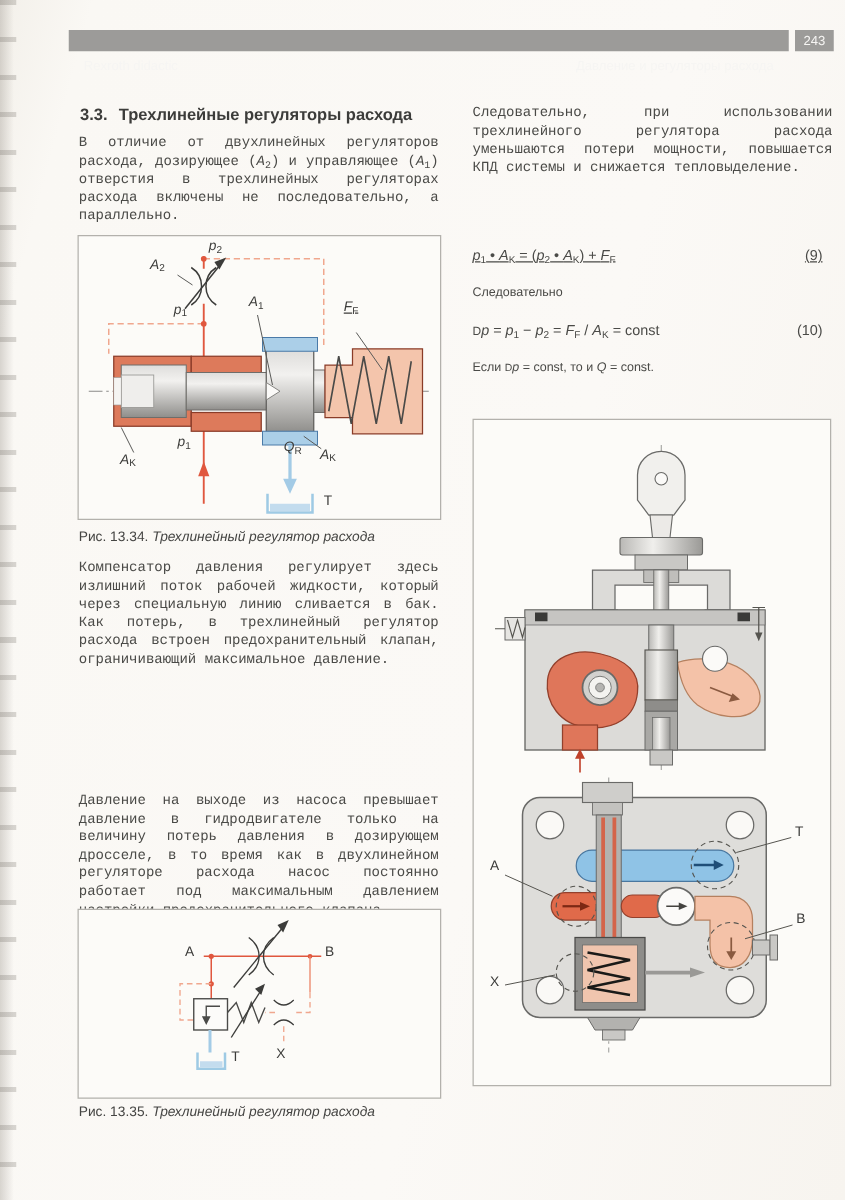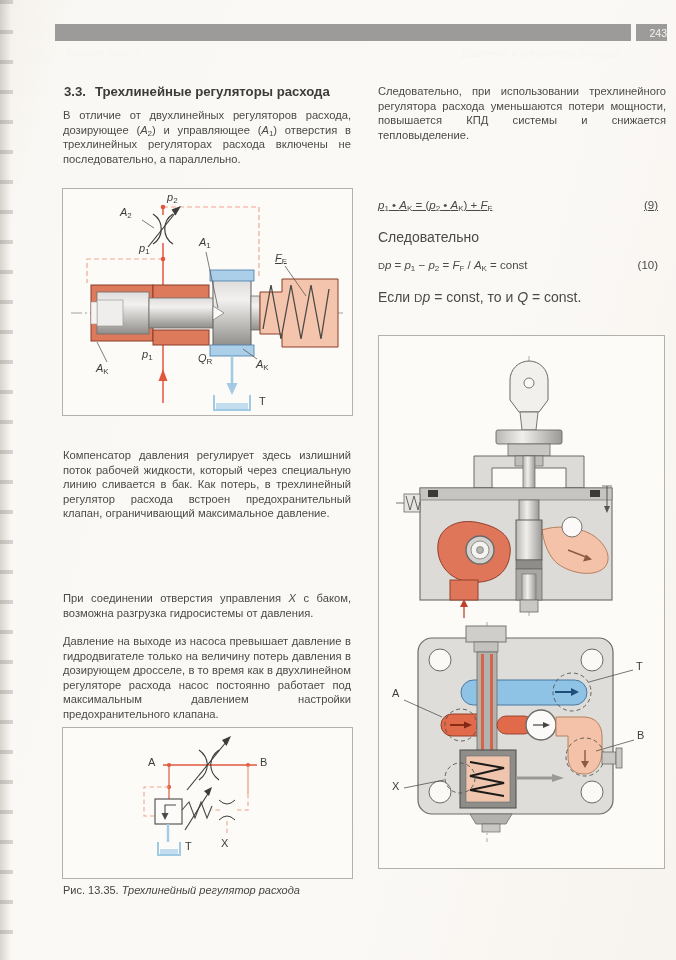--- a/index.html
+++ b/index.html
@@ -11,37 +11,37 @@
   .binding{
     position:absolute;left:0;top:0;width:13px;height:960px;
     background:
       repeating-linear-gradient(to bottom, rgba(120,115,108,.28) 0 4px, rgba(0,0,0,0) 4px 30px),
       linear-gradient(to right, rgba(150,144,136,.35), rgba(150,144,136,0) 85%);
   }
   
   .hdr-bar{position:absolute;left:55px;top:24px;width:576px;height:17px;display:flex;
     align-items:center;justify-content:space-between;}
   .hdr-page{position:absolute;left:636px;top:24px;width:31px;height:17px;display:flex;
-    align-items:center;justify-content:flex-end;}
+    align-items:center;justify-content:center;}
   .hdr-bar,.hdr-page{font-size:10.5px;color:#f6f5f3;}
   .hdr-bar span{padding:0 12px;margin-top:40px;}
   
-  .tb{position:absolute;font-size:11.2px;line-height:14.6px;text-align:justify;color:#4a4a47;}
+  .tb{position:absolute;font-size:11.2px;line-height:14.6px;text-align:justify;color:#4a4a47;font-family:Liberation Mono, monospace;}
   .tb i{font-style:italic;}
   sub{font-size:8px;line-height:0;vertical-align:-2px;}
   .sec-title{position:absolute;font-size:13.2px;font-weight:bold;color:#3c3c3a;display:flex;gap:9px;}
   
   .figbox{position:absolute;border:1px solid #b3b1ac;background:#fcfbf8;}
   .figcap{position:absolute;font-size:11px;color:#454543;}
   .figcap .cap-t{font-style:italic;}
   .fig-label{position:absolute;font-size:11px;color:#3c3c3a;line-height:11px;white-space:nowrap;}
   
   .eqrow{position:absolute;display:flex;justify-content:space-between;font-size:11.5px;color:#4a4a47;}
   .eqrow i{font-style:italic;}
-  .plain{position:absolute;font-size:14px;color:#4a4a47;}
+  .plain{position:absolute;font-size:10px;color:#4a4a47;}
   svg{display:block;}
 </style>
 </head>
 <body>
 
 <div class="page">
   <div class="binding"></div>
 
   <div class="hdr-bar" style="background:#9c9b99;">
     <span>Rexroth didactic</span>
@@ -116,30 +116,33 @@
         <line x1="143" y1="63" x2="155" y2="119"></line>
         <line x1="222" y1="77" x2="243" y2="107"></line>
         <line x1="44" y1="173" x2="34" y2="153"></line>
         <line x1="180" y1="160" x2="194" y2="170"></line>
       </g>
     </svg>
     <span class="fig-label" style="left:104px;top:3px;"><i>p</i><sub>2</sub></span>
     <span class="fig-label" style="left:57px;top:18px;"><i>A</i><sub>2</sub></span>
     <span class="fig-label" style="left:76px;top:54px;"><i>p</i><sub>1</sub></span>
     <span class="fig-label" style="left:136px;top:48px;"><i>A</i><sub>1</sub></span>
-    <span class="fig-label" style="left:212px;top:64px;text-decoration:underline;"><i>F</i><sub>F</sub></span>
+    <span class="fig-label" style="left:212px;top:52px;text-decoration:underline;"><i>F</i><sub>F</sub></span>
     <span class="fig-label" style="left:33px;top:174px;"><i>A</i><sub>K</sub></span>
     <span class="fig-label" style="left:79px;top:160px;"><i>p</i><sub>1</sub></span>
-    <span class="fig-label" style="left:135px;top:164px;text-align:right;"><i>Q</i><sub>R</sub></span>
+    <span class="fig-label" style="left:164px;top:164px;text-align:right;"><i>Q</i><sub>R</sub></span>
     <span class="fig-label" style="left:193px;top:170px;"><i>A</i><sub>K</sub></span>
     <span class="fig-label" style="left:196px;top:207px;font-style:normal;">T</span>
   </div>
+  <div class="figcap" style="left:63px;top:424px;">
+    <span class="cap-p">Рис. 13.34.</span>
+    <span class="cap-t">Трехлинейный регулятор расхода</span>
+  </div>
 
   <div class="tb" style="left:63px;top:448px;width:288px;">Компенсатор давления регулирует здесь излишний поток рабочей жидкости, который через специальную линию сливается в бак. Как потерь, в трехлинейный регулятор расхода встроен предохранительный клапан, ограничивающий максимальное давление.</div>
-  <div class="tb" style="left:63px;top:591px;width:288px;">При соединении отверстия управления <i>X</i> с баком, возможна разгрузка гидросистемы от давления.</div>
   <div class="tb" style="left:63px;top:634px;width:288px;">Давление на выходе из насоса превышает давление в гидродвигателе только на величину потерь давления в дозирующем дросселе, в то время как в двухлинейном регуляторе расхода насос постоянно работает под максимальным давлением настройки предохранительного клапана.</div>
 
   <div class="figbox" style="left:62px;top:727px;width:289px;height:150px;">
     <svg width="287" height="148" viewBox="0 0 287 148">
       <g>
         <line x1="100" y1="37" x2="194" y2="37" stroke="#e0573e" stroke-width="1.3"></line>
         <circle cx="106" cy="37" r="2.1" fill="#e0573e"></circle>
         <circle cx="185" cy="37" r="1.9" fill="#e0573e"></circle>
         <line x1="106" y1="37" x2="106" y2="71" stroke="#e0573e" stroke-width="1.2"></line>
         <circle cx="106" cy="59" r="2.1" fill="#e0573e"></circle>

